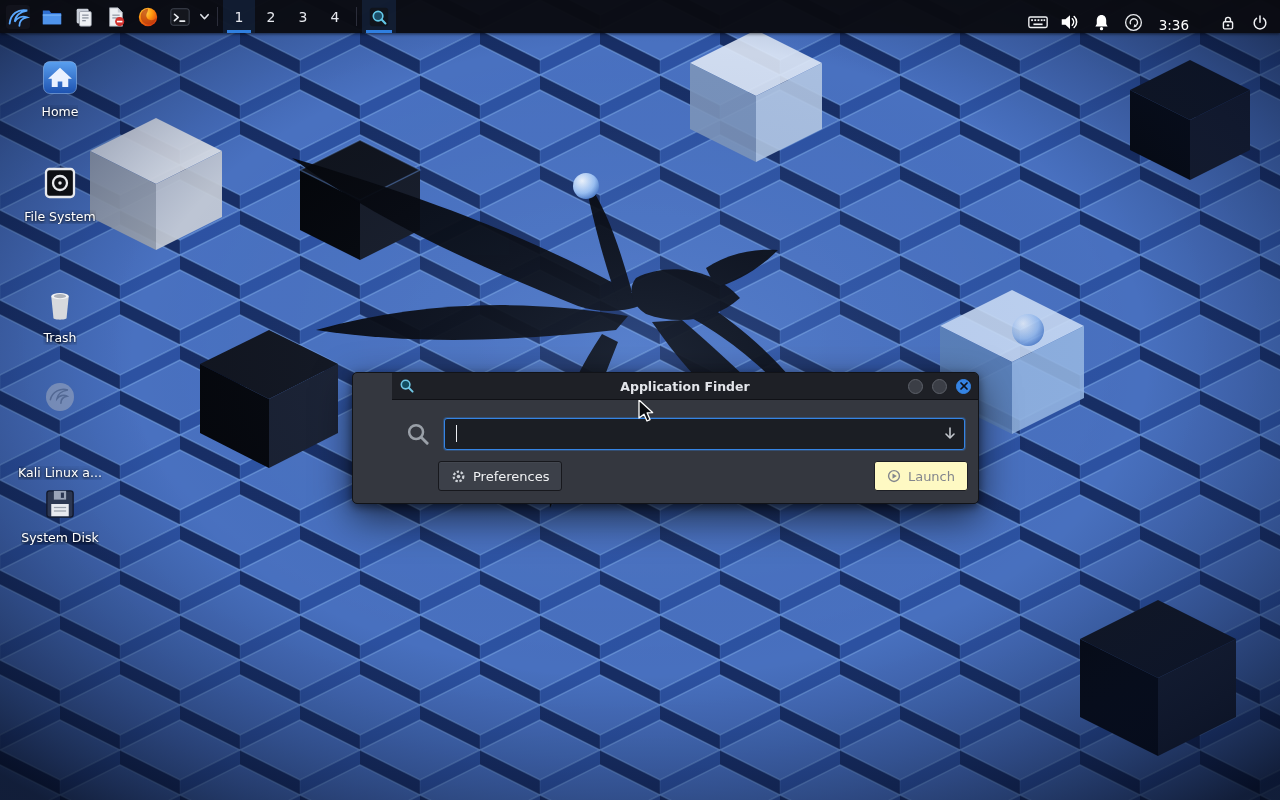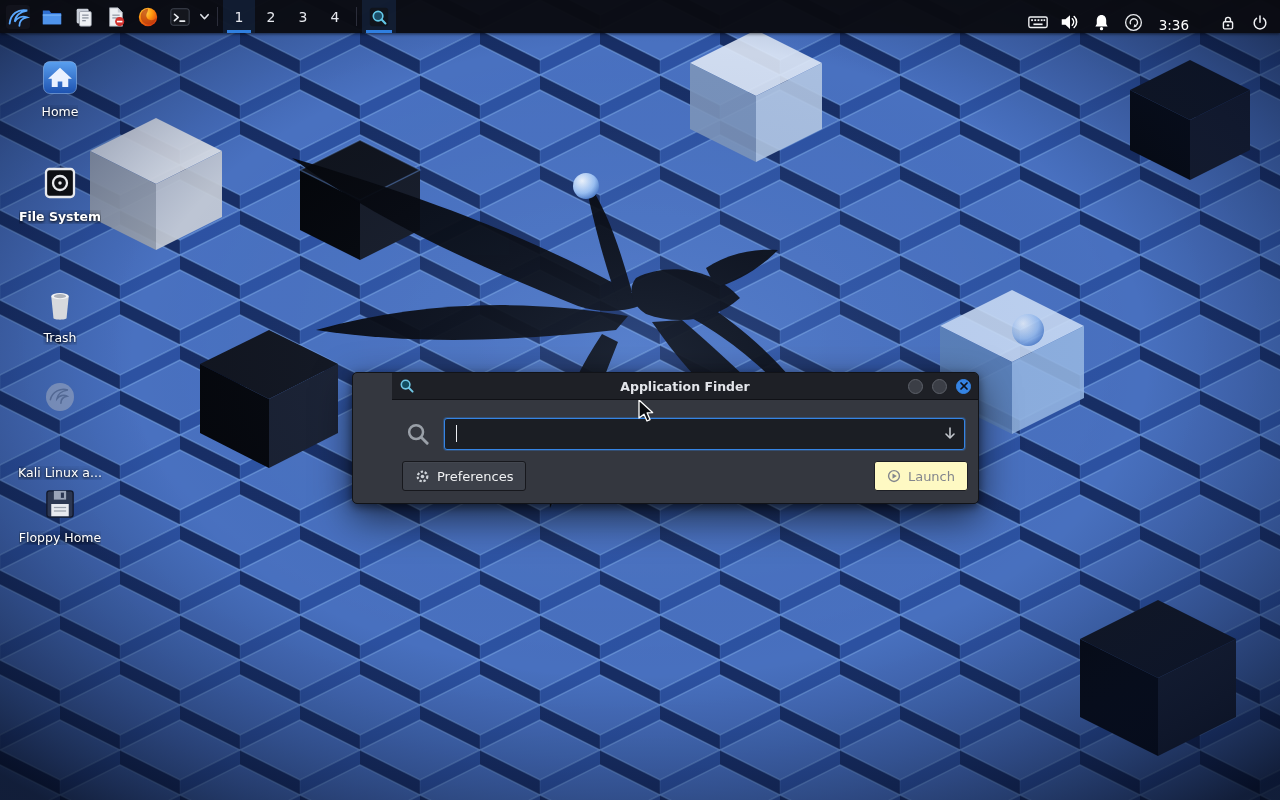--- a/index.html
+++ b/index.html
@@ -93,20 +93,21 @@
   }
   .caret{position:absolute;left:12px;top:7px;width:1px;height:17px;background:#eceef2;}
   .combo{position:absolute;right:7px;top:7px;display:flex;align-items:center;}
   .brow{display:flex;align-items:center;padding:11px 10px 7px 10px;}
   .spacer{flex:1;}
   .btn{
     display:inline-flex;align-items:center;gap:7px;height:30px;padding:0 12px;
     background:#3c4049;border:1px solid #17181d;border-radius:3px;
     color:#f0f1f3;font-size:13px;
     box-shadow:inset 0 1px 0 rgba(255,255,255,.04);
+    margin-left:36px;
   }
   .btn.disabled{background:#fef9c3;color:#83868d;border-color:#1d1f25;}
   .bicon{display:flex;align-items:center;}
 
   
   #cursor{position:absolute;left:638px;top:400px;z-index:50;pointer-events:none;}
 </style>
 </head>
 <body>
 
@@ -340,21 +341,21 @@
         <stop offset="0%" stop-color="#5aa0f0"></stop>
           <stop offset="100%" stop-color="#1d52b0"></stop>
       </linearGradient>
     </defs>
     <rect x="6" y="7" width="36" height="35" rx="7" fill="url(#homeG)" stroke="rgba(170,210,255,0.5)" stroke-width="1"></rect>
     <path d="M24,14 L37,26 H33 V35 H26.5 V29 H21.5 V35 H15 V26 H11 Z" fill="#eaf2ff"></path>
   </svg>
   <span class="dlabel">Home</span>
 </div>
 
-<div class="dicon" style="top:162px;font-weight:bold;">
+<div class="dicon" style="top:162px;">
   <svg width="42" height="42" viewBox="0 0 48 48">
     <rect x="8" y="8" width="32" height="32" rx="4" fill="#0d0f14" stroke="#e8eaee" stroke-width="2.6"></rect>
     <circle cx="24" cy="24" r="8" fill="none" stroke="#e8eaee" stroke-width="2.6"></circle>
     <circle cx="24" cy="24" r="2" fill="#e8eaee"></circle>
   </svg>
   <span class="dlabel">File System</span>
 </div>
 
 <div class="dicon" style="top:283px;">
   <svg width="42" height="42" viewBox="0 0 48 48">
@@ -375,21 +376,21 @@
 
 <div class="dicon" style="top:483px;">
   <svg width="42" height="42" viewBox="0 0 48 48">
     <rect x="9" y="9" width="30" height="30" rx="3" fill="#2c3752" stroke="#11182c" stroke-width="1.5"></rect>
     <rect x="17" y="9" width="14" height="10" fill="#9aa4b8"></rect>
     <rect x="25" y="11" width="3.5" height="6" fill="#2c3752"></rect>
     <rect x="14" y="24" width="20" height="14" fill="#e8eaf0"></rect>
     <line x1="17" y1="28" x2="31" y2="28" stroke="#9aa0ac" stroke-width="1.4"></line>
     <line x1="17" y1="32" x2="31" y2="32" stroke="#9aa0ac" stroke-width="1.4"></line>
   </svg>
-  <span class="dlabel">Floppy Home</span>
+  <span class="dlabel">System Disk</span>
 </div>
 
 <div id="finder">
   <div class="titlebar">
     <span class="ticon">
       <svg width="16" height="16" viewBox="0 0 16 16">
         <circle cx="6.6" cy="6.6" r="4.3" fill="#134d60" stroke="#6fc6e4" stroke-width="1.6"></circle>
         <line x1="9.8" y1="9.8" x2="13.6" y2="13.6" stroke="#6fc6e4" stroke-width="2" stroke-linecap="round"></line>
       </svg>
     </span>

